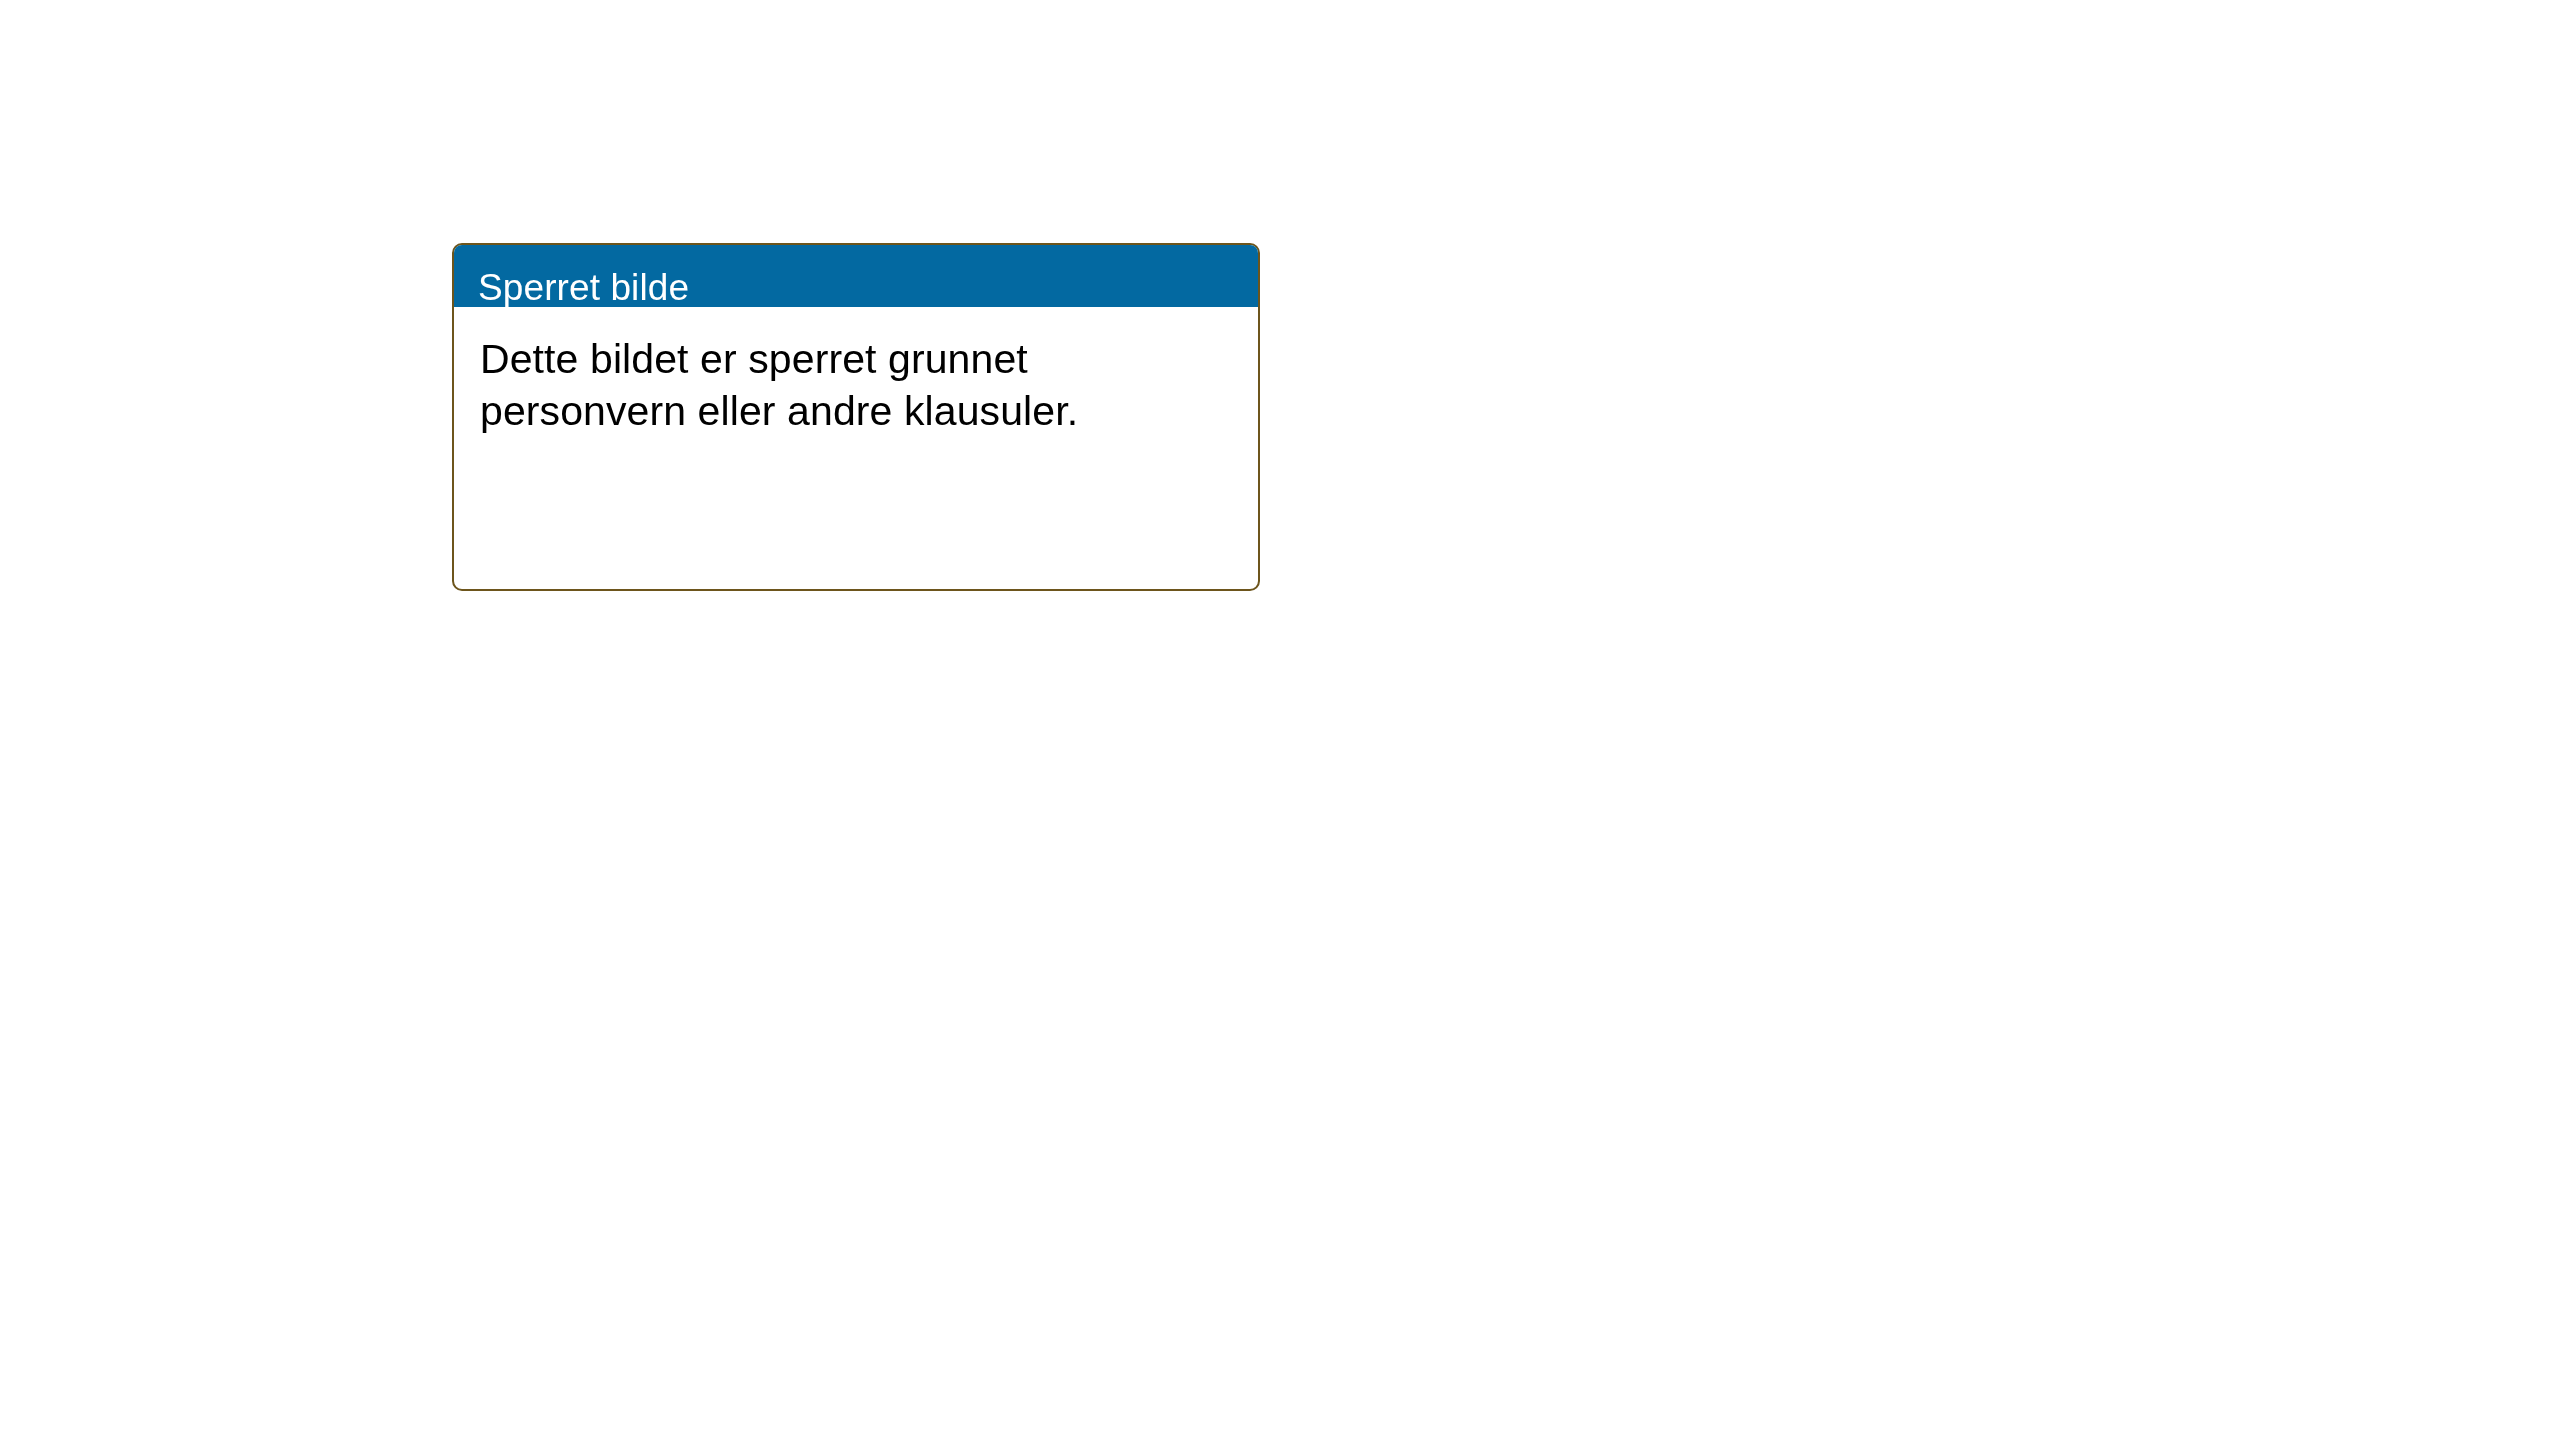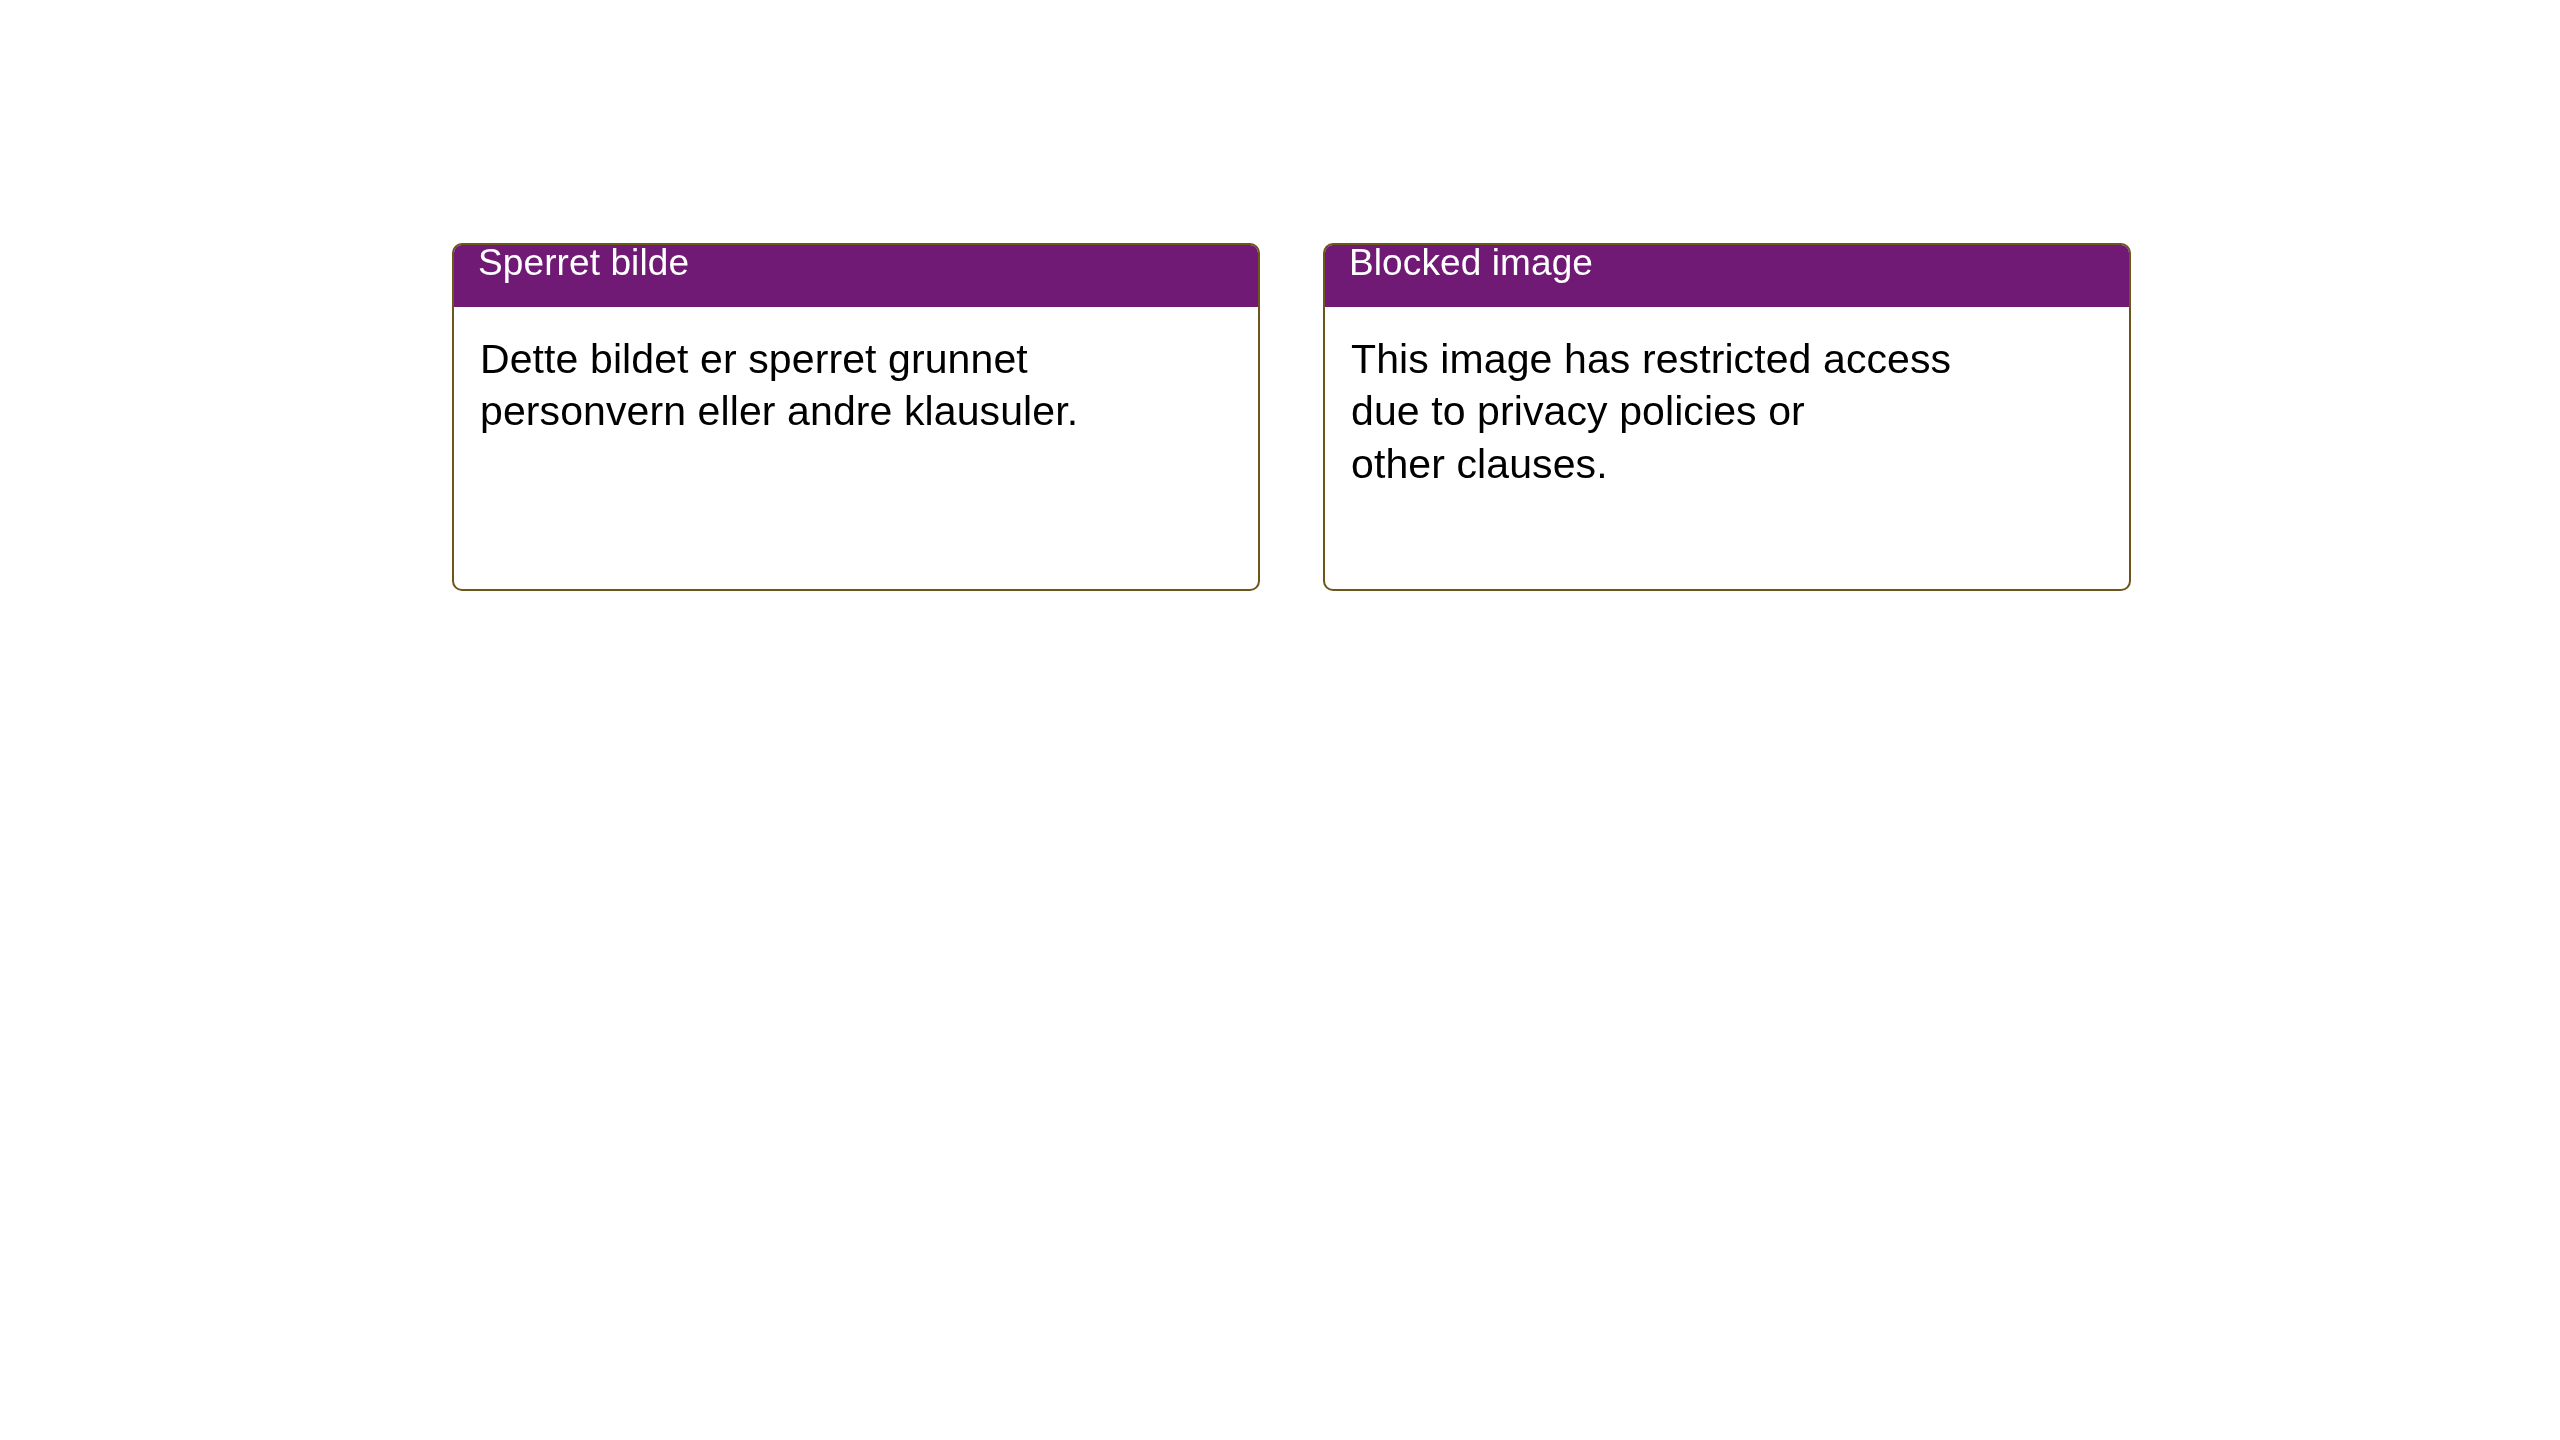--- a/index.html
+++ b/index.html
@@ -39,25 +39,25 @@
   }
   .notice-card.no {
     width: 808px;
     height: 348px;
   }
   .notice-card.en {
     width: 808px;
     height: 348px;
   }
   .notice-header {
-    background: #701a75;
+    background: #0369a1;
     color: #ffffff;
     height: 62px;
     display: flex;
-    align-items: flex-start;
+    align-items: flex-end;
     padding: 0 0 0 24px;
     font-size: 37px;
     font-weight: 400;
     letter-spacing: 0.1px;
     line-height: 1;
   }
   .notice-header span {
     display: block;
     transform: translateY(-1px);
   }
@@ -79,24 +79,16 @@
   <div class="notice-row">
 
     <div class="notice-card no">
       <div class="notice-header">
         <span>Sperret bilde</span>
       </div>
       <div class="notice-body">Dette bildet er sperret grunnet
 personvern eller andre klausuler.</div>
     </div>
 
-    <div class="notice-card en">
-      <div class="notice-header">
-        <span>Blocked image</span>
-      </div>
-      <div class="notice-body">This image has restricted access
-due to privacy policies or
-other clauses.</div>
-    </div>
 
   </div>
 
 </div>
 
 </body></html>

